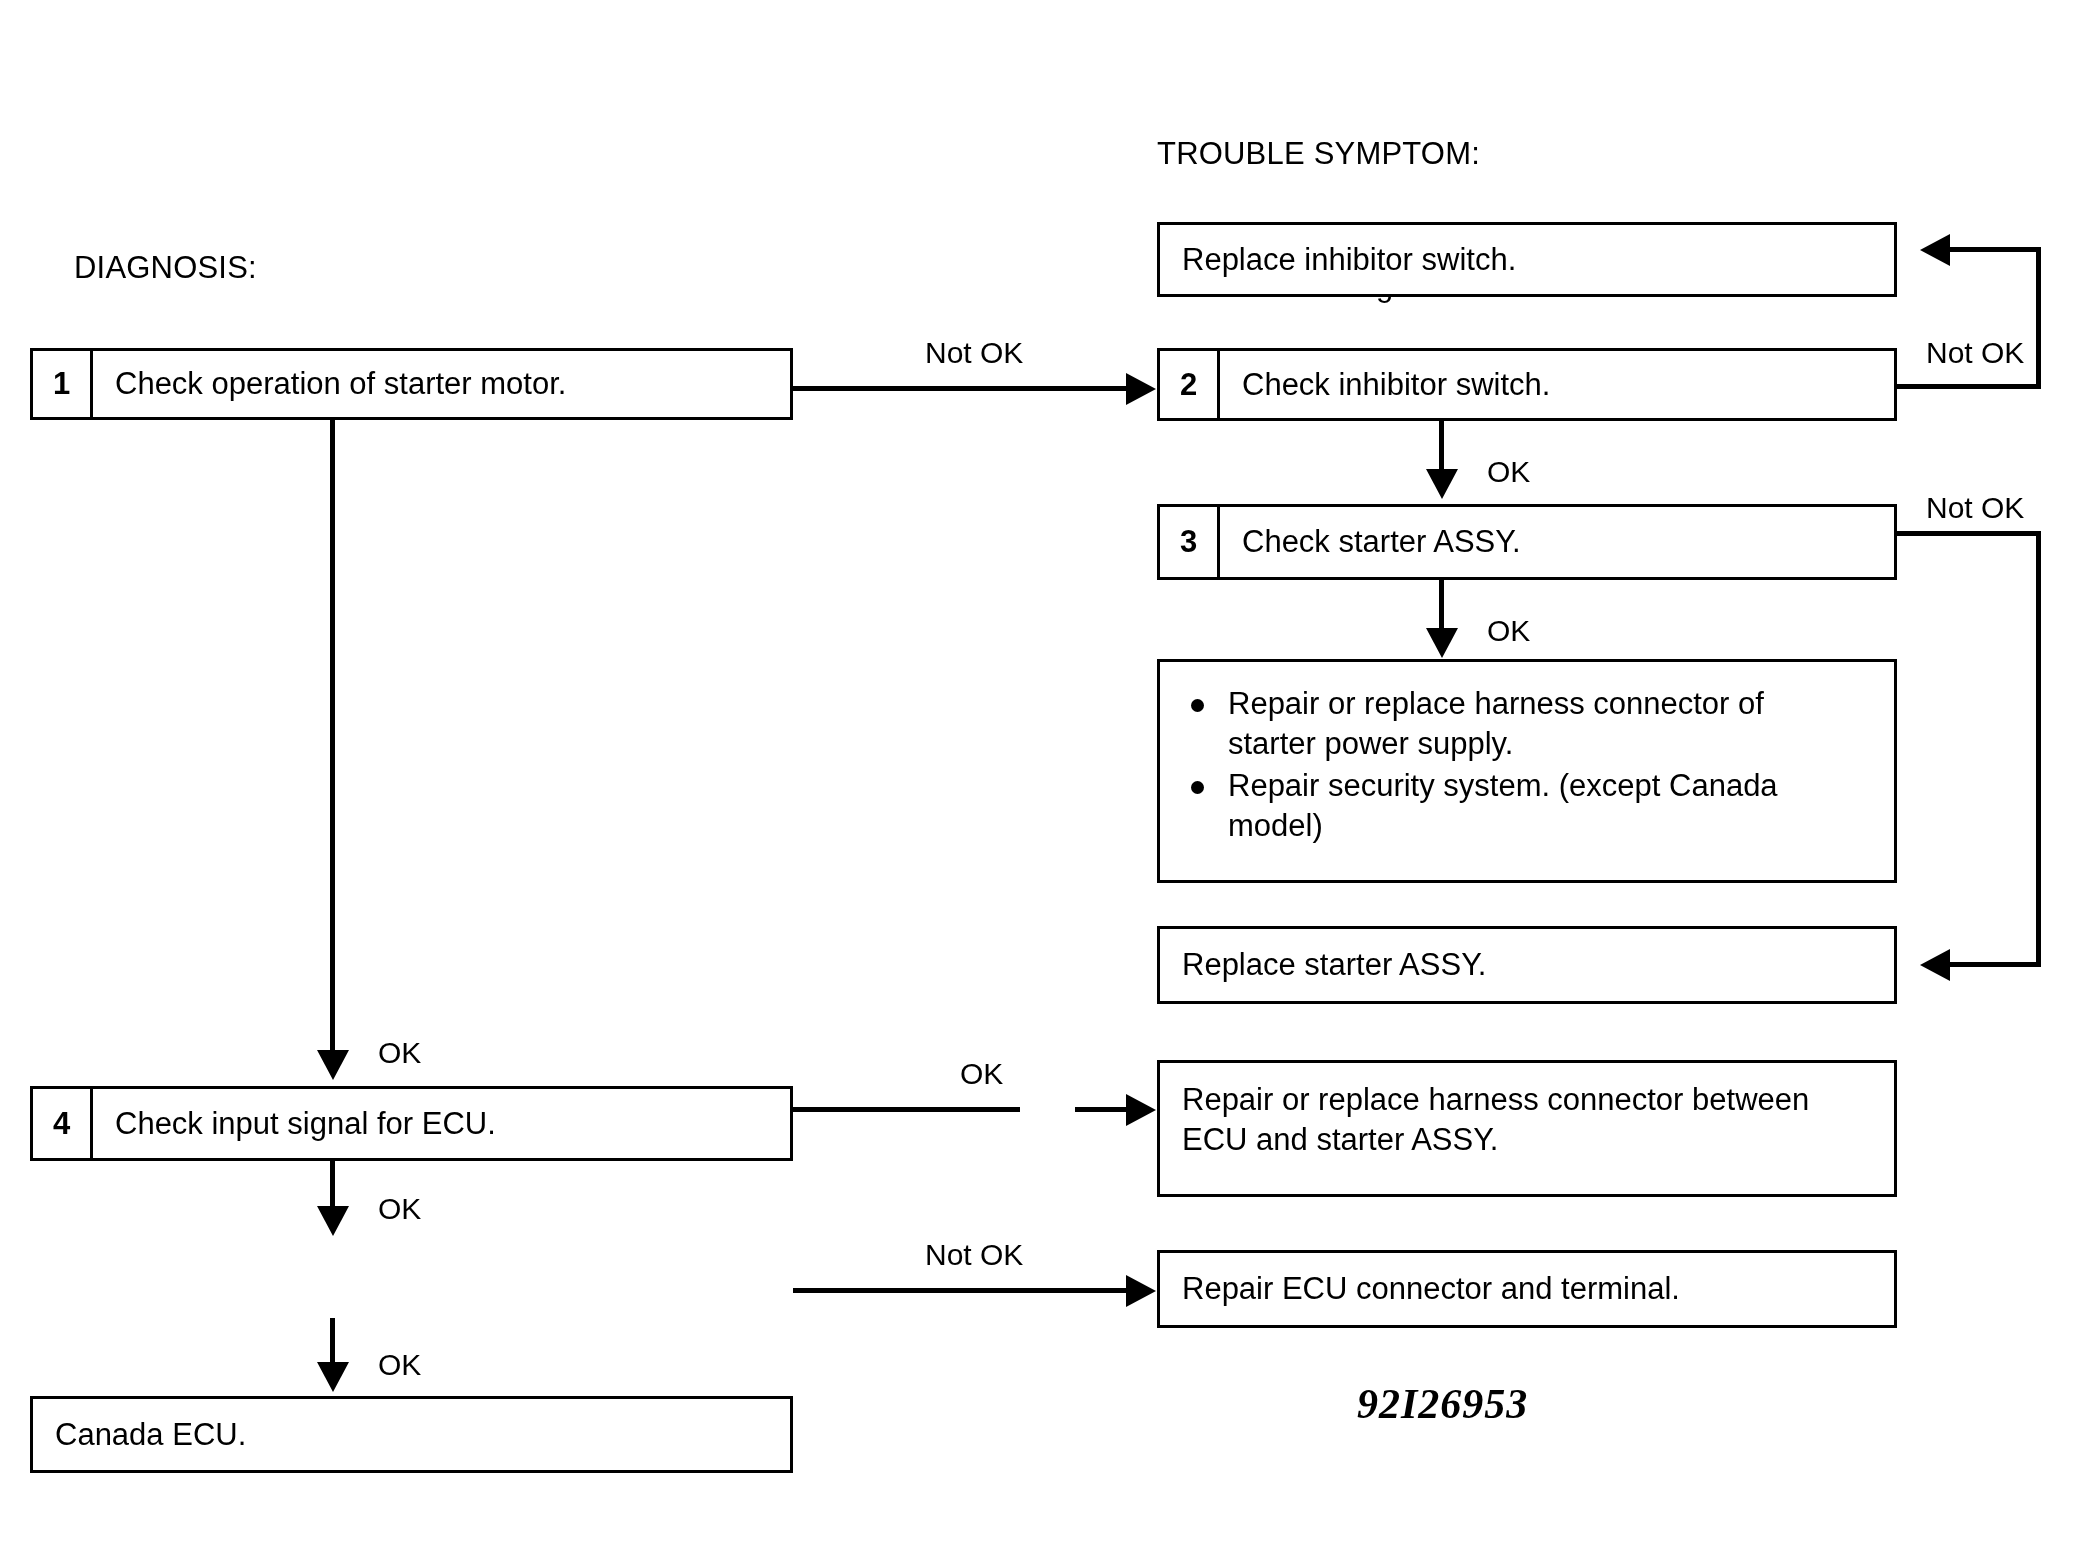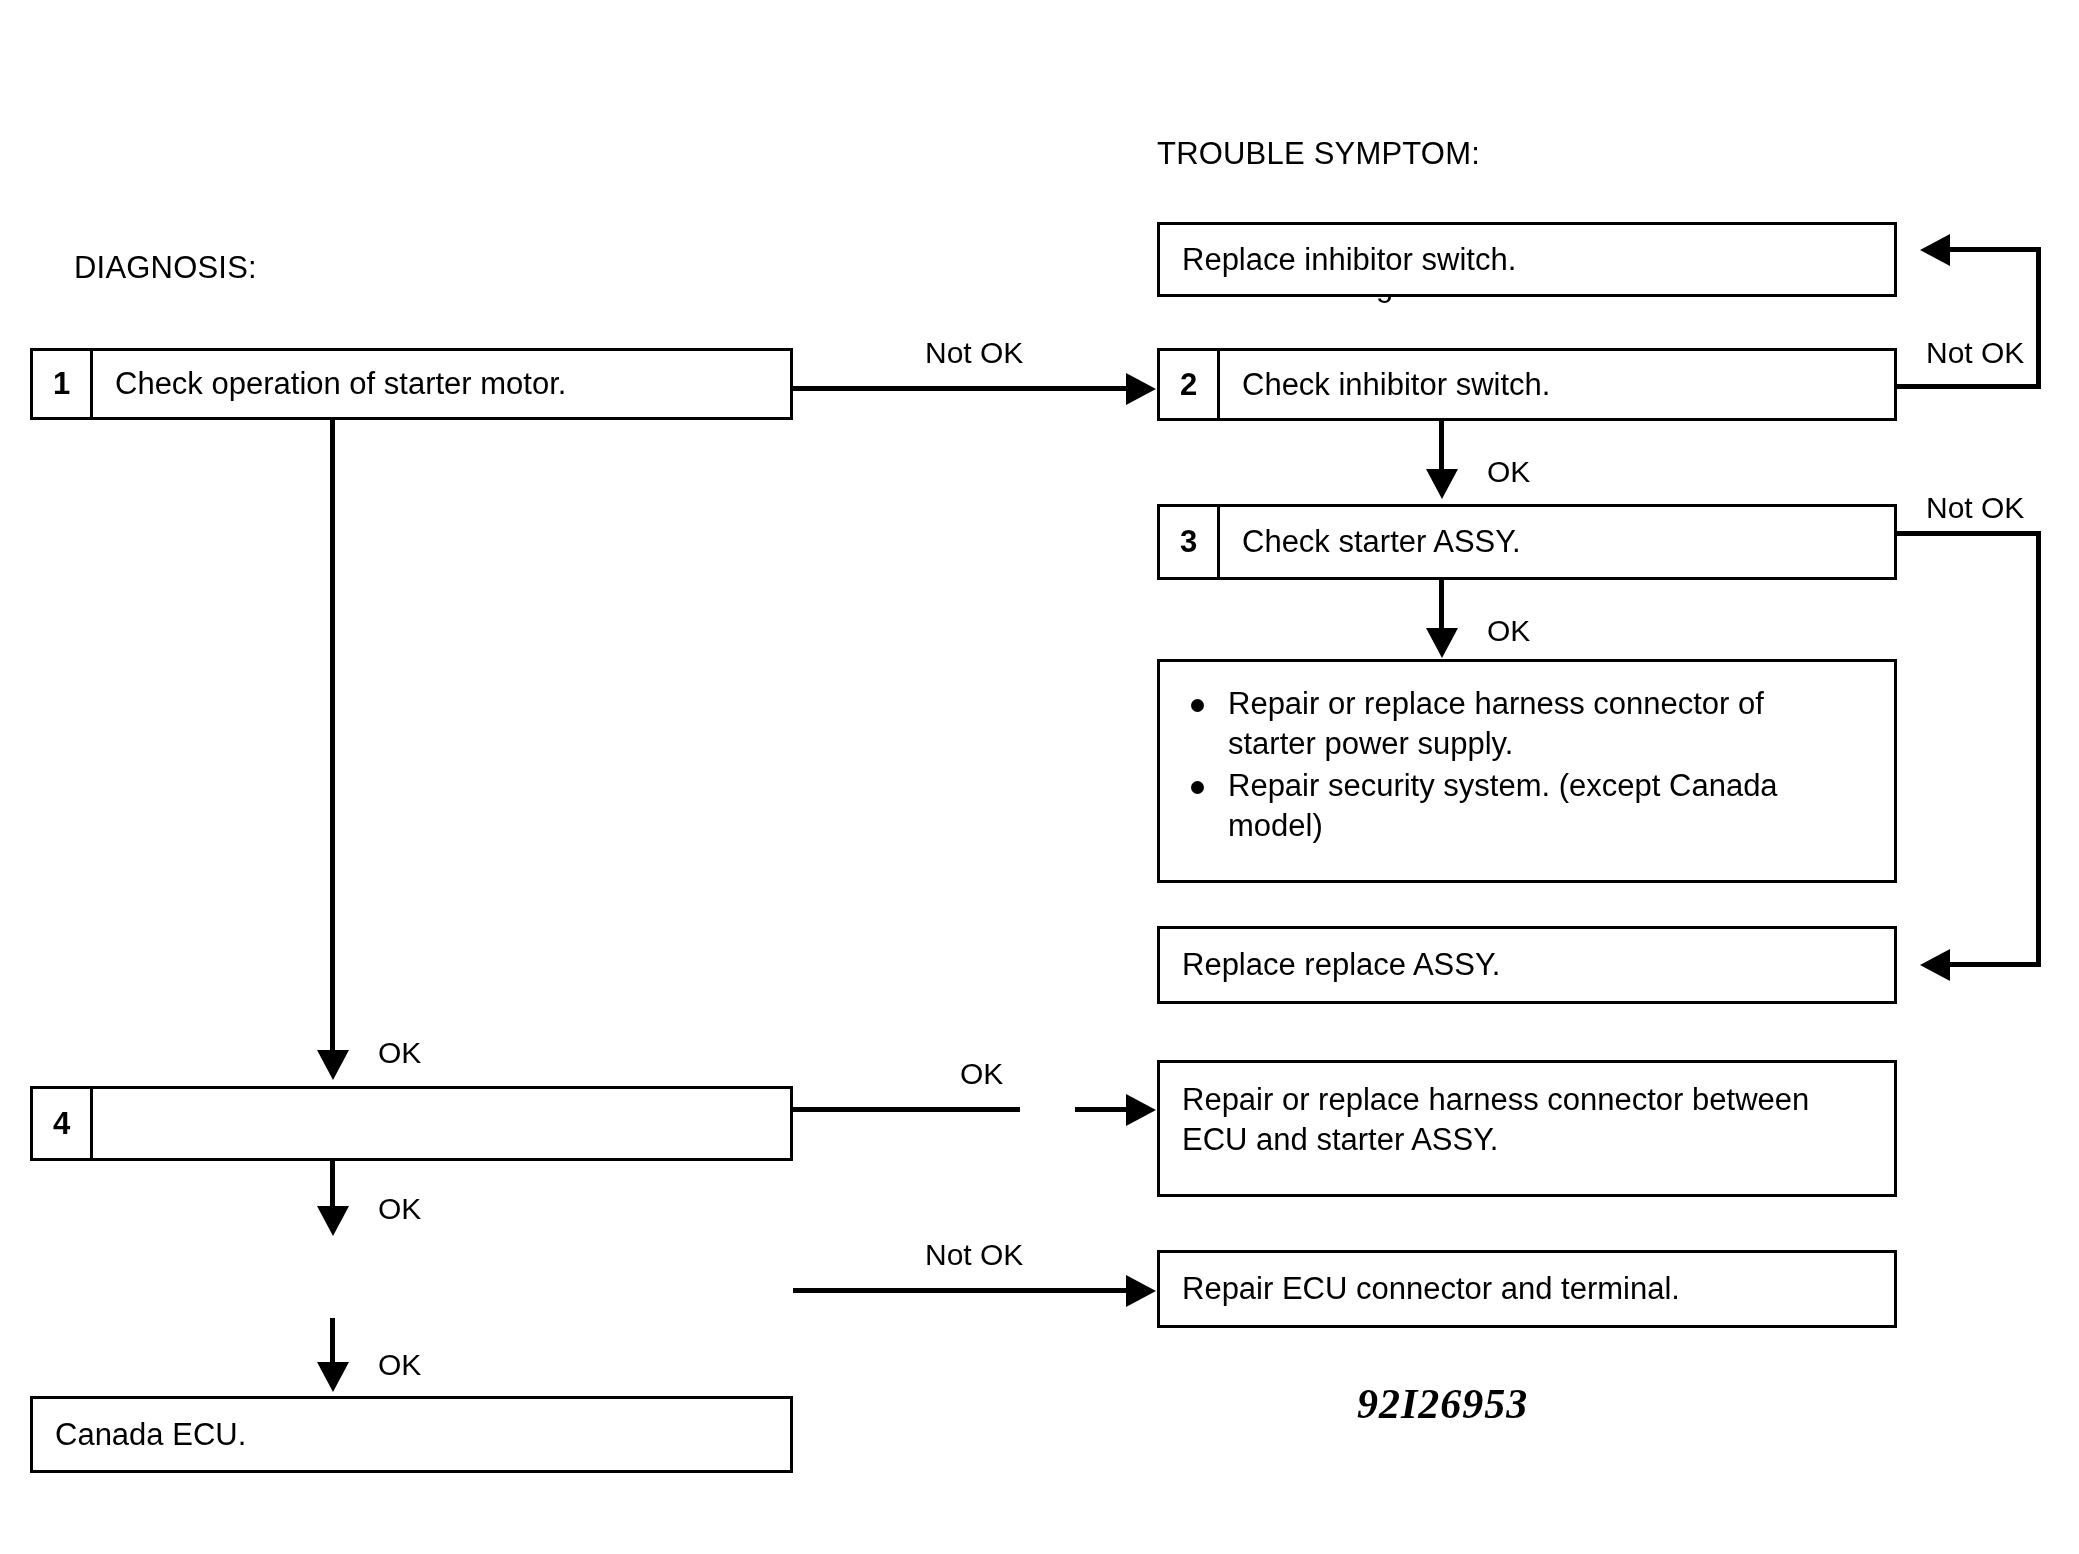--- a/index.html
+++ b/index.html
@@ -165,20 +165,21 @@
     <span class="hl">Abnormal signal from starter switch</span>
   </div>
 
   <div class="box" style="left:30px; top:348px; width:763px; height:72px;">
     <div class="numcell">1</div>
     <div class="boxtext">Check operation of starter motor.</div>
   </div>
 
   <div class="box" style="left:30px; top:1086px; width:763px; height:75px;">
     <div class="numcell">4</div>
+    <div class="boxtext">Check input signal for ECU.</div>
   </div>
 
 
   <div class="box" style="left:30px; top:1396px; width:763px; height:77px;">
     <div class="boxtext">Canada ECU.</div>
   </div>
 
   <div class="box" style="left:1157px; top:222px; width:740px; height:75px;">
     <div class="boxtext">Replace inhibitor switch.</div>
   </div>
@@ -196,21 +197,21 @@
   <div class="box bulletbox" style="left:1157px; top:659px; width:740px; height:224px;">
     <div class="blist">
       <div class="bitem">Repair or replace harness connector of
 starter power supply.</div>
       <div class="bitem">Repair security system. (except Canada
 model)</div>
     </div>
   </div>
 
   <div class="box" style="left:1157px; top:926px; width:740px; height:78px;">
-    <div class="boxtext">Replace replace ASSY.</div>
+    <div class="boxtext">Replace starter ASSY.</div>
   </div>
 
   <div class="box toptext" style="left:1157px; top:1060px; width:740px; height:137px;">
     <div class="boxtext">Repair or replace harness connector between
 ECU and starter ASSY.</div>
   </div>
 
   <div class="box" style="left:1157px; top:1250px; width:740px; height:78px;">
     <div class="boxtext">Repair ECU connector and terminal.</div>
   </div>

